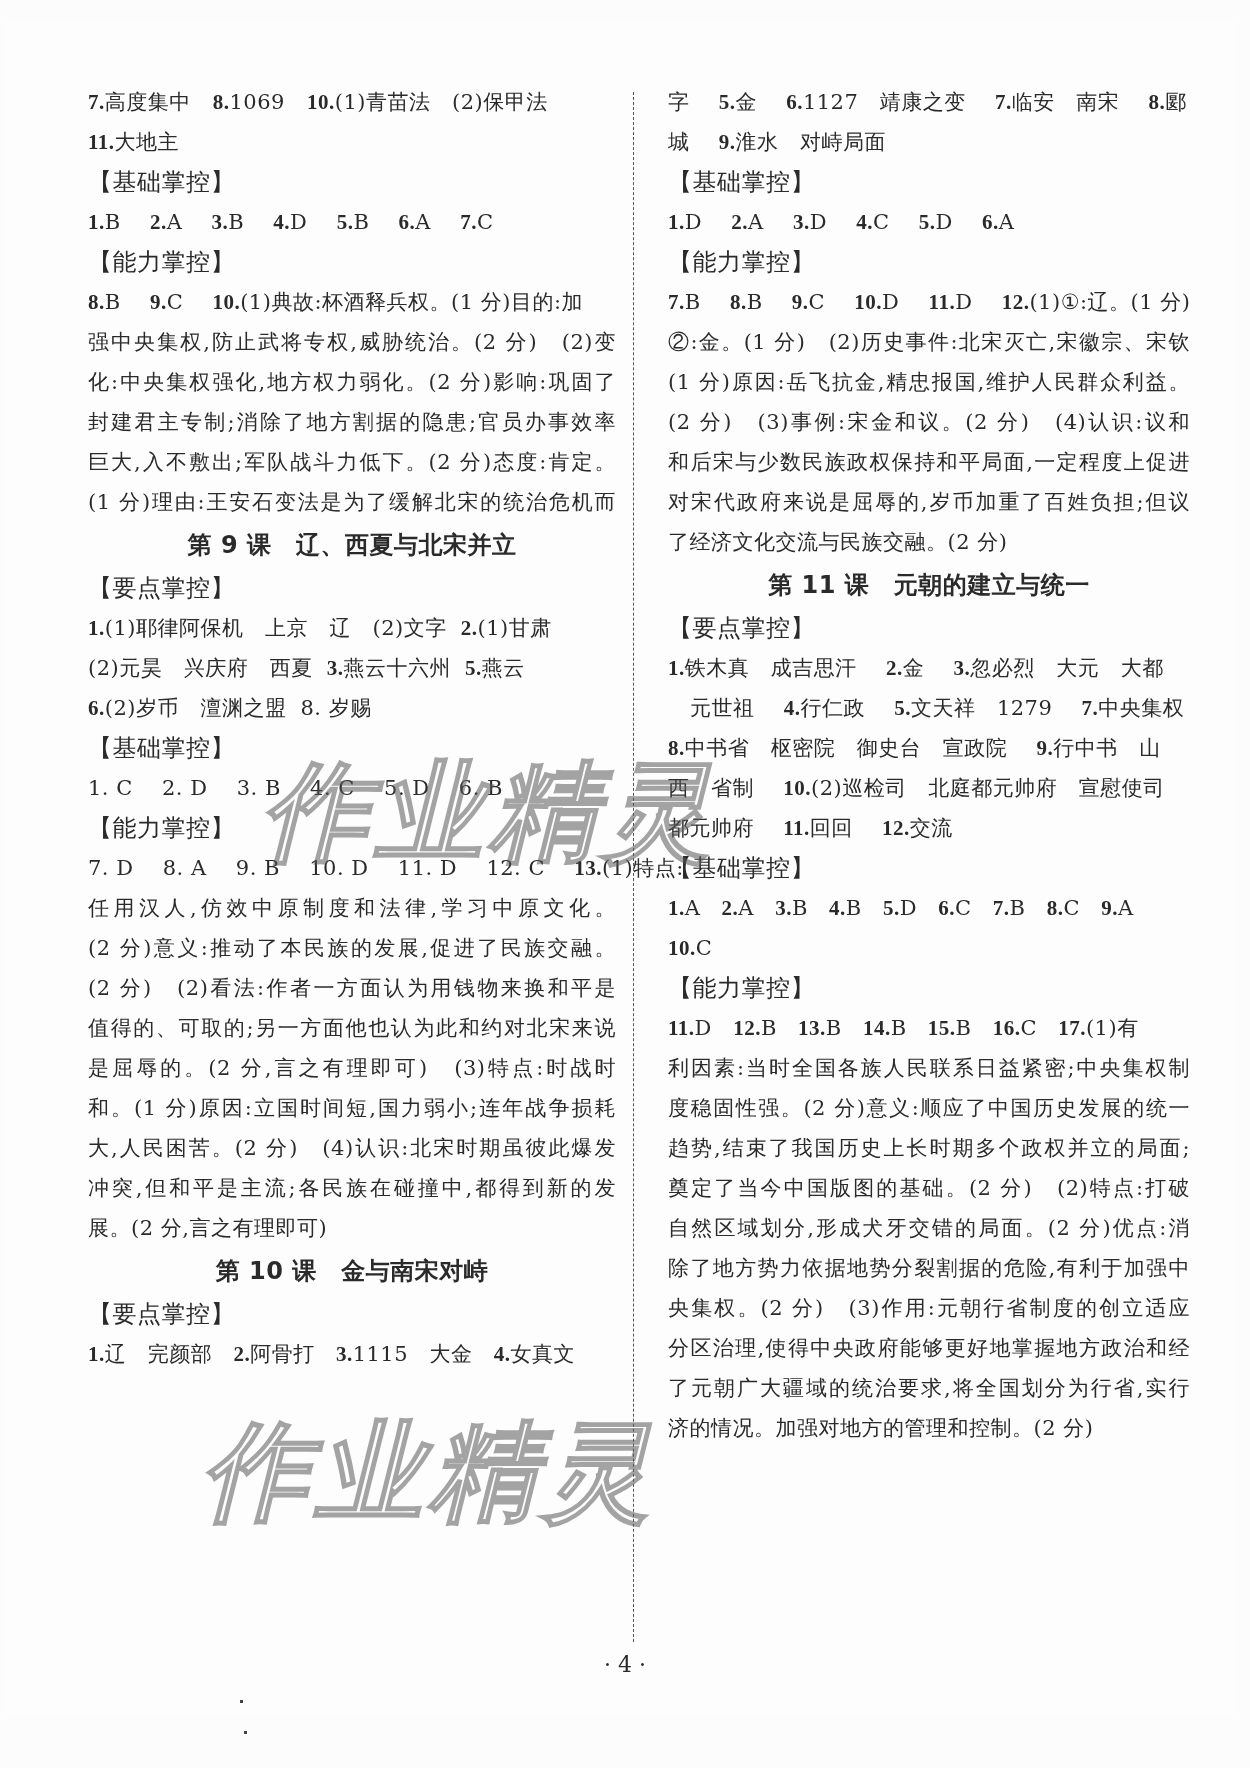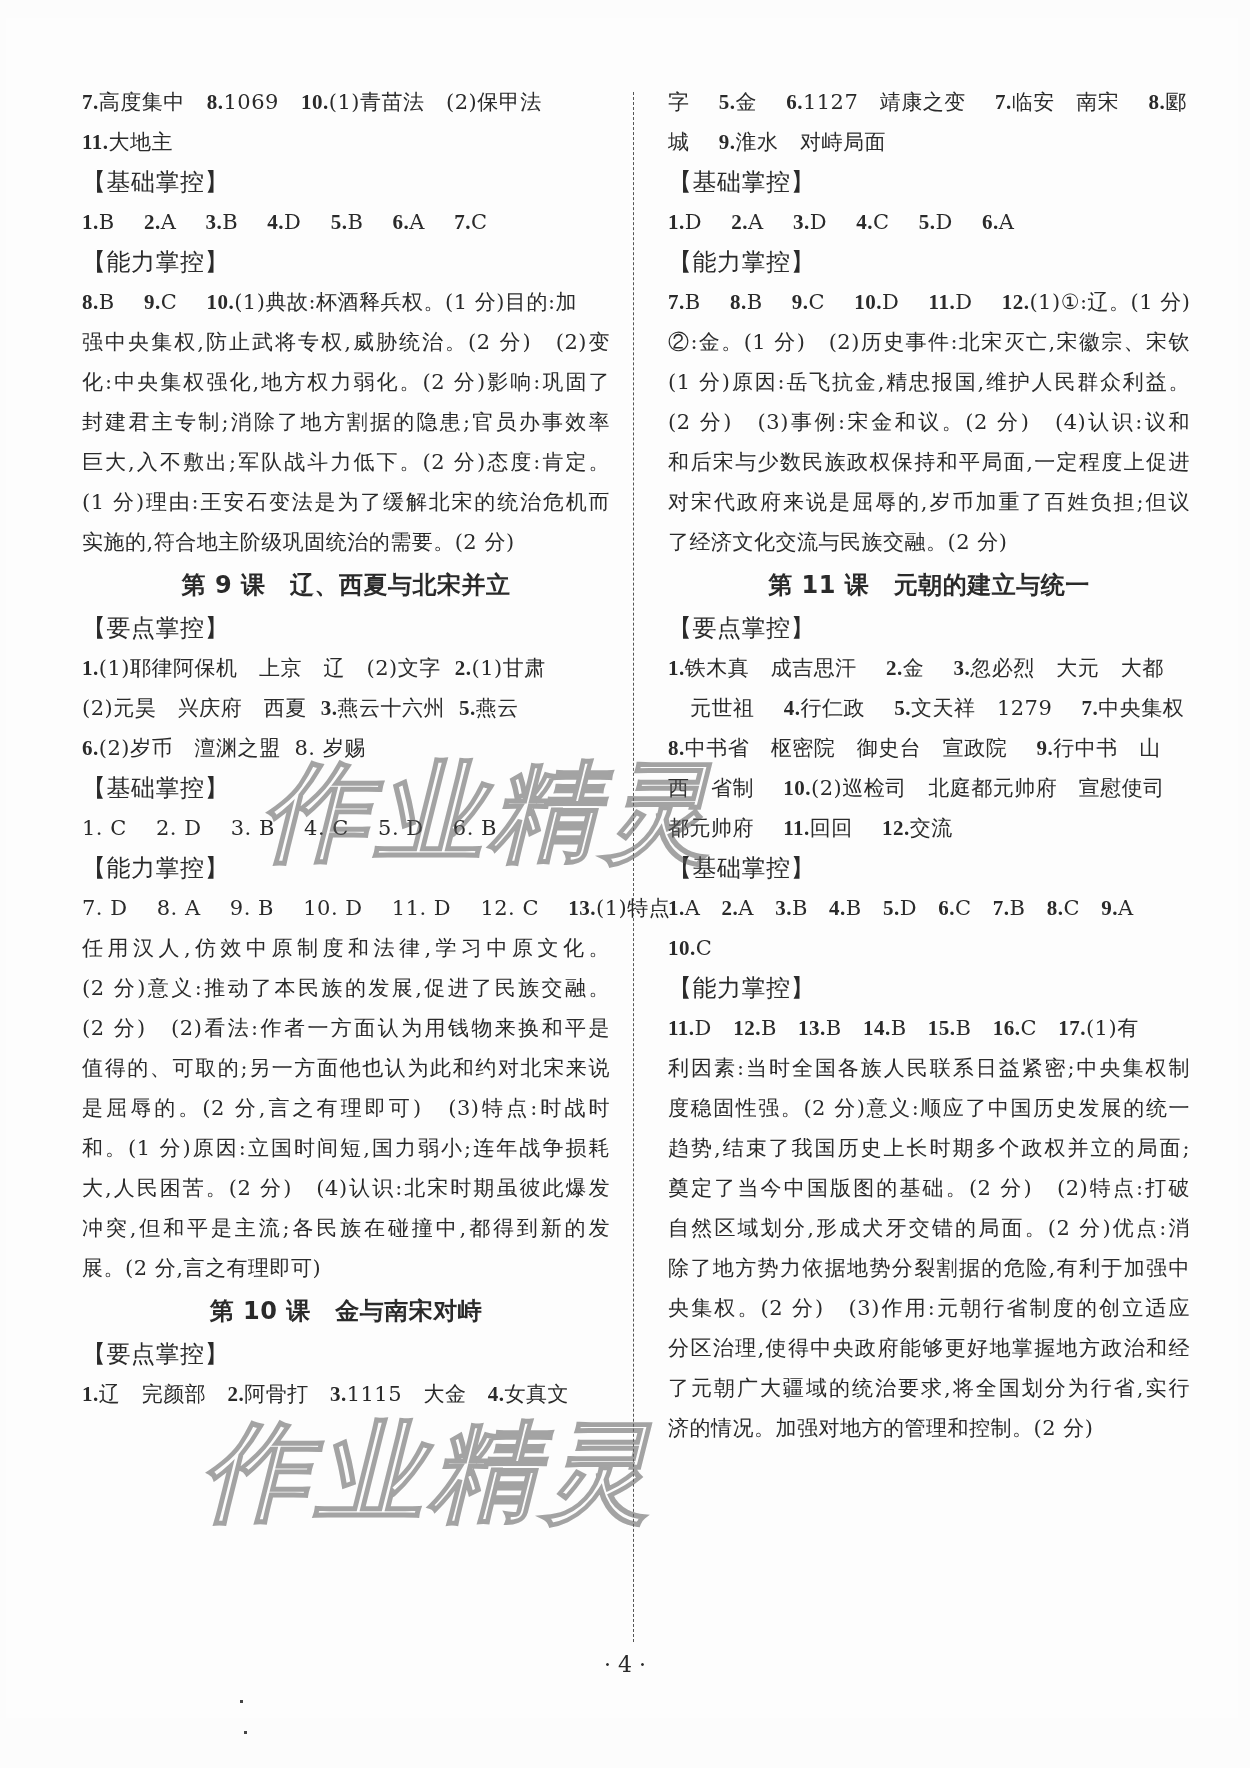--- a/index.html
+++ b/index.html
@@ -11,21 +11,21 @@
   }
   .page-inner {
     position: absolute; left: 6px; top: 18px; width: 1232px; height: 1700px;
     background: #fdfdfd;
   }
   .col {
     position: absolute; top: 82px;
     font-size: 21px; line-height: 40px;
     letter-spacing: 0.5px;
   }
-  .col-left { left: 82px; width: 528px; }
+  .col-left { left: 88px; width: 528px; }
   .col-right { left: 668px; width: 522px; }
   .divider {
     position: absolute; left: 633px; top: 92px; height: 1550px;
     border-left: 1.5px dashed #555;
   }
   .line { white-space: nowrap; height: 40px; display: block; }
   .line.justify { text-align: justify; text-align-last: justify; white-space: normal; }
   b.n { font-family: "Liberation Serif", serif; font-weight: bold; }
   .sec {
     font-family: "DejaVu Sans", "Liberation Sans", sans-serif;
@@ -78,21 +78,20 @@
   <span class="line">
     <b class="n">8.</b><span>B</span><span class="gap"></span>
     <b class="n">9.</b><span>C</span><span class="gap"></span>
     <b class="n">10.</b><span>(1)典故:杯酒释兵权。(1 分)目的:加</span>
   </span>
   <span class="line justify">强中央集权,防止武将专权,威胁统治。(2 分)　(2)变</span>
   <span class="line justify">化:中央集权强化,地方权力弱化。(2 分)影响:巩固了</span>
   <span class="line justify">封建君主专制;消除了地方割据的隐患;官员办事效率</span>
   <span class="line justify">巨大,入不敷出;军队战斗力低下。(2 分)态度:肯定。</span>
   <span class="line justify">(1 分)理由:王安石变法是为了缓解北宋的统治危机而</span>
-  <span class="line">实施的,符合地主阶级巩固统治的需要。(2 分)</span>
 
   <span class="lesson">第 9 课　辽、西夏与北宋并立</span>
   <span class="sec">【要点掌控】</span>
   <span class="line">
     <b class="n">1.</b><span>(1)耶律阿保机　上京　辽　(2)文字</span><span class="gap2"></span><b class="n">2.</b><span>(1)甘肃</span>
   </span>
   <span class="line">
     <span>(2)元昊　兴庆府　西夏</span><span class="gap2"></span><b class="n">3.</b><span>燕云十六州</span><span class="gap2"></span><b class="n">5.</b><span>燕云</span>
   </span>
   <span class="line">

